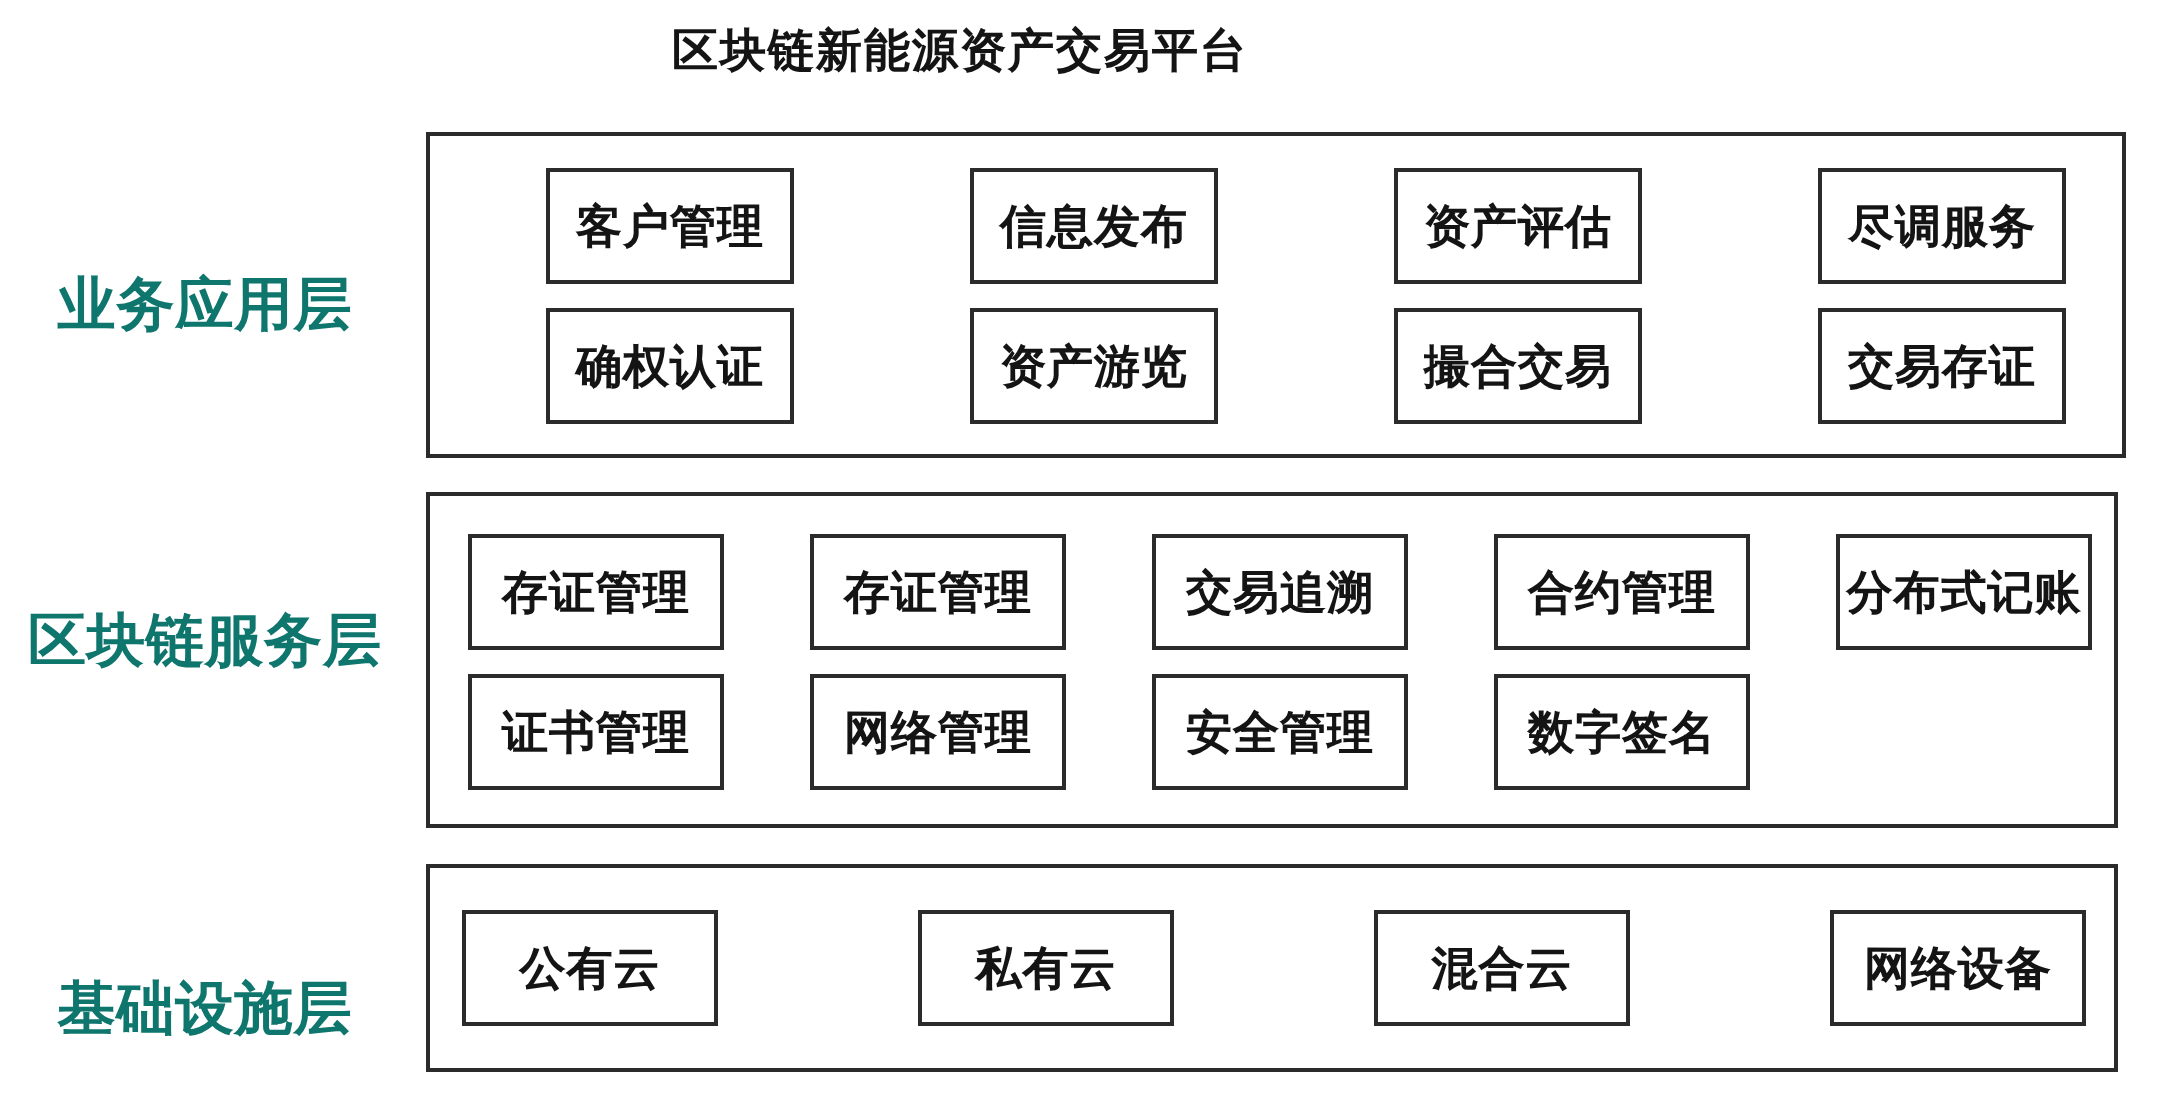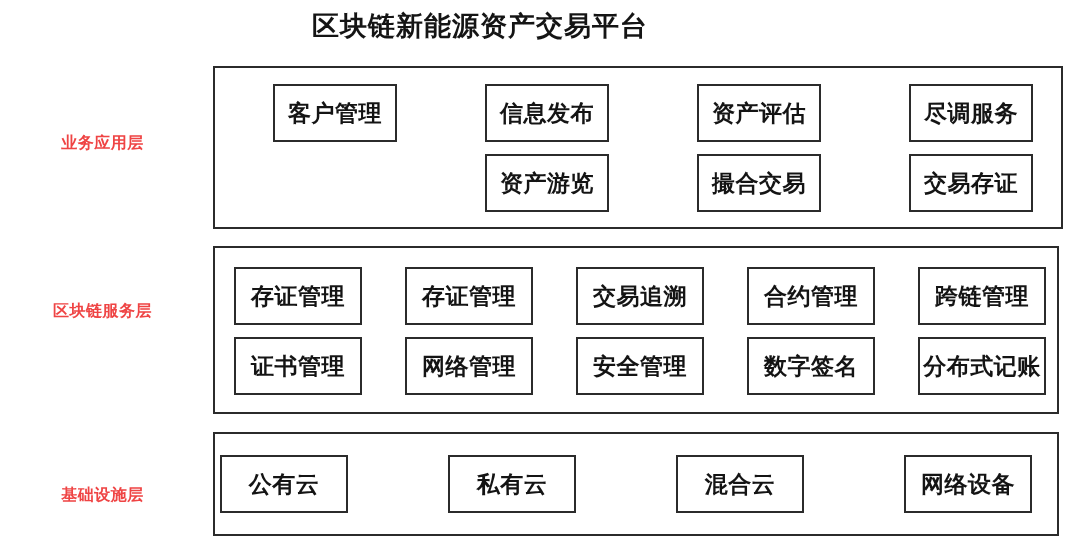--- a/index.html
+++ b/index.html
@@ -19,44 +19,44 @@
     overflow: hidden;
   }
 
   
   .diagram-title {
     position: absolute;
     left: 0;
     right: 0;
     top: 9px;
     text-align: center;
-    font-size: 27px;
+    font-size: 23px;
     font-weight: bold;
     letter-spacing: 1px;
     color: #141414;
     line-height: 34px;
     padding-right: 120px;
     box-sizing: border-box;
   }
 
   
   .layer-row {
     position: absolute;
     left: 0;
     width: 1080px;
   }
 
   .layer-label {
     position: absolute;
     left: 0;
     width: 205px;
     text-align: center;
-    font-size: 16px;
+    font-size: 29px;
     font-weight: bold;
-    color: #ef4444;
+    color: #0f766e;
     letter-spacing: 0.5px;
     white-space: nowrap;
   }
 
   .layer-container {
     position: absolute;
     box-sizing: border-box;
     border: 2px solid #2b2b2b;
     background: #ffffff;
   }
@@ -101,37 +101,38 @@
   #layer-2 .layer-label { top: 301px; width: 205px; }
   #layer-2 .layer-container { left: 213px; top: 246px; width: 846px; height: 168px; }
   #layer-2 .cell-grid { left: 234px; top: 267px; width: 812px; height: 128px; }
   #layer-2 .cell-col { width: 128px; }
   #layer-2 .cell { width: 128px; height: 58px; }
 
   
   #layer-3 { top: 0; height: 554px; }
   #layer-3 .layer-label { top: 469px; margin-top: 16px; }
   #layer-3 .layer-container { left: 213px; top: 432px; width: 846px; height: 104px; }
-  #layer-3 .cell-grid { left: 220px; top: 455px; width: 812px; height: 58px; }
+  #layer-3 .cell-grid { left: 231px; top: 455px; width: 812px; height: 58px; }
   #layer-3 .cell-col { width: 128px; }
   #layer-3 .cell { width: 128px; height: 58px; }
 </style>
 </head>
 <body>
 
 <div id="canvas">
 
   <div class="diagram-title">区块链新能源资产交易平台</div>
 
   <div class="layer-row" id="layer-1">
     <div class="layer-label">业务应用层</div>
     <div class="layer-container"></div>
     <div class="cell-grid">
       <div class="cell-col">
         <div class="cell">客户管理</div>
+        <div class="cell">确权认证</div>
       </div>
       <div class="cell-col">
         <div class="cell">信息发布</div>
         <div class="cell">资产游览</div>
       </div>
       <div class="cell-col">
         <div class="cell">资产评估</div>
         <div class="cell">撮合交易</div>
       </div>
       <div class="cell-col">
@@ -155,21 +156,20 @@
       </div>
       <div class="cell-col">
         <div class="cell">交易追溯</div>
         <div class="cell">安全管理</div>
       </div>
       <div class="cell-col">
         <div class="cell">合约管理</div>
         <div class="cell">数字签名</div>
       </div>
       <div class="cell-col">
-        <div class="cell">跨链管理</div>
         <div class="cell">分布式记账</div>
       </div>
     </div>
   </div>
 
   <div class="layer-row" id="layer-3">
     <div class="layer-label">基础设施层</div>
     <div class="layer-container"></div>
     <div class="cell-grid">
       <div class="cell-col">

